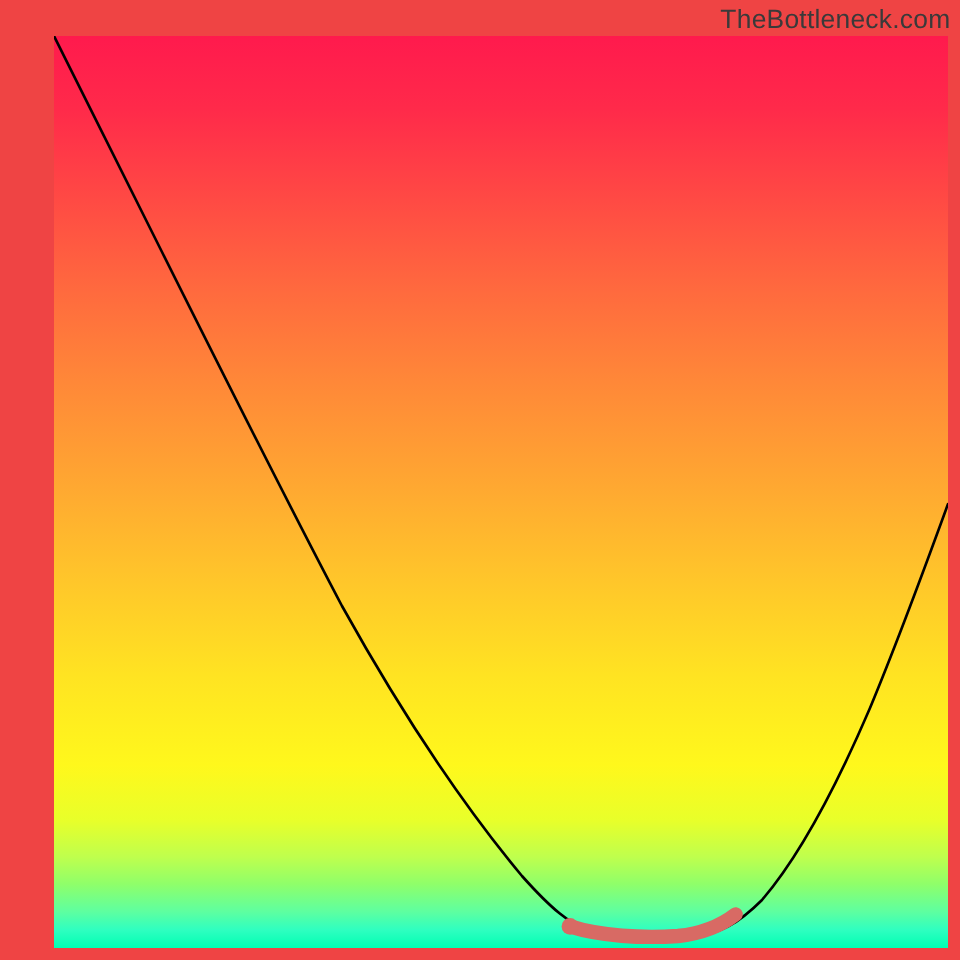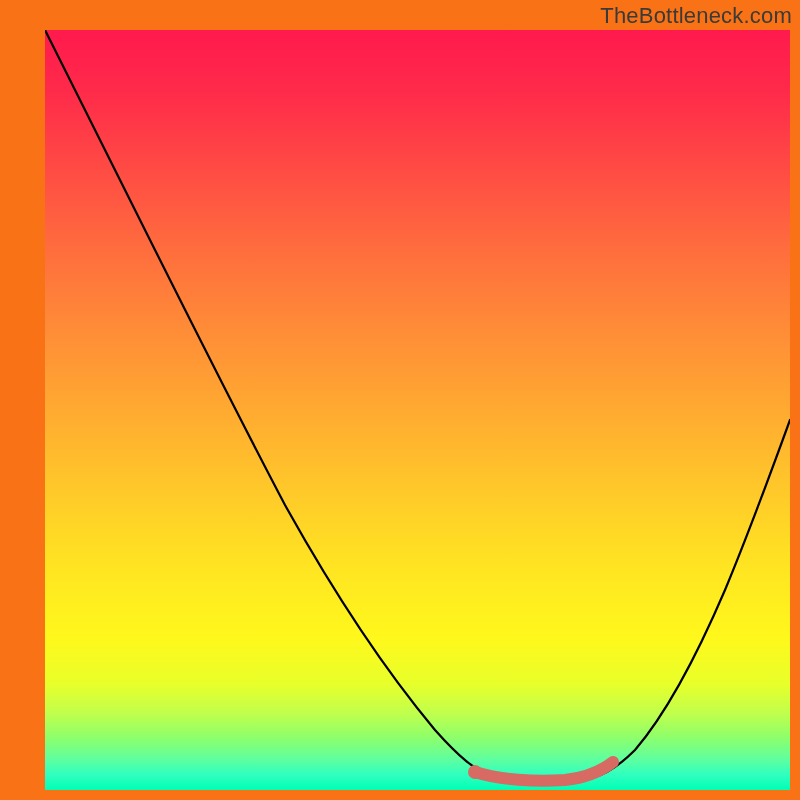--- a/index.html
+++ b/index.html
@@ -10,21 +10,21 @@
     background: #000;
     overflow: hidden;
     font-family: Arial, Helvetica, sans-serif;
   }
   .frame {
     position: absolute;
     left: 0;
     top: 0;
     width: 800px;
     height: 800px;
-    background: #f97316;
+    background: #ef4444;
     text-decoration: underline;
   }
   .plot-area {
     position: absolute;
     left: 45px;
     top: 30px;
     width: 745px;
     height: 760px;
     overflow: hidden;
   }

